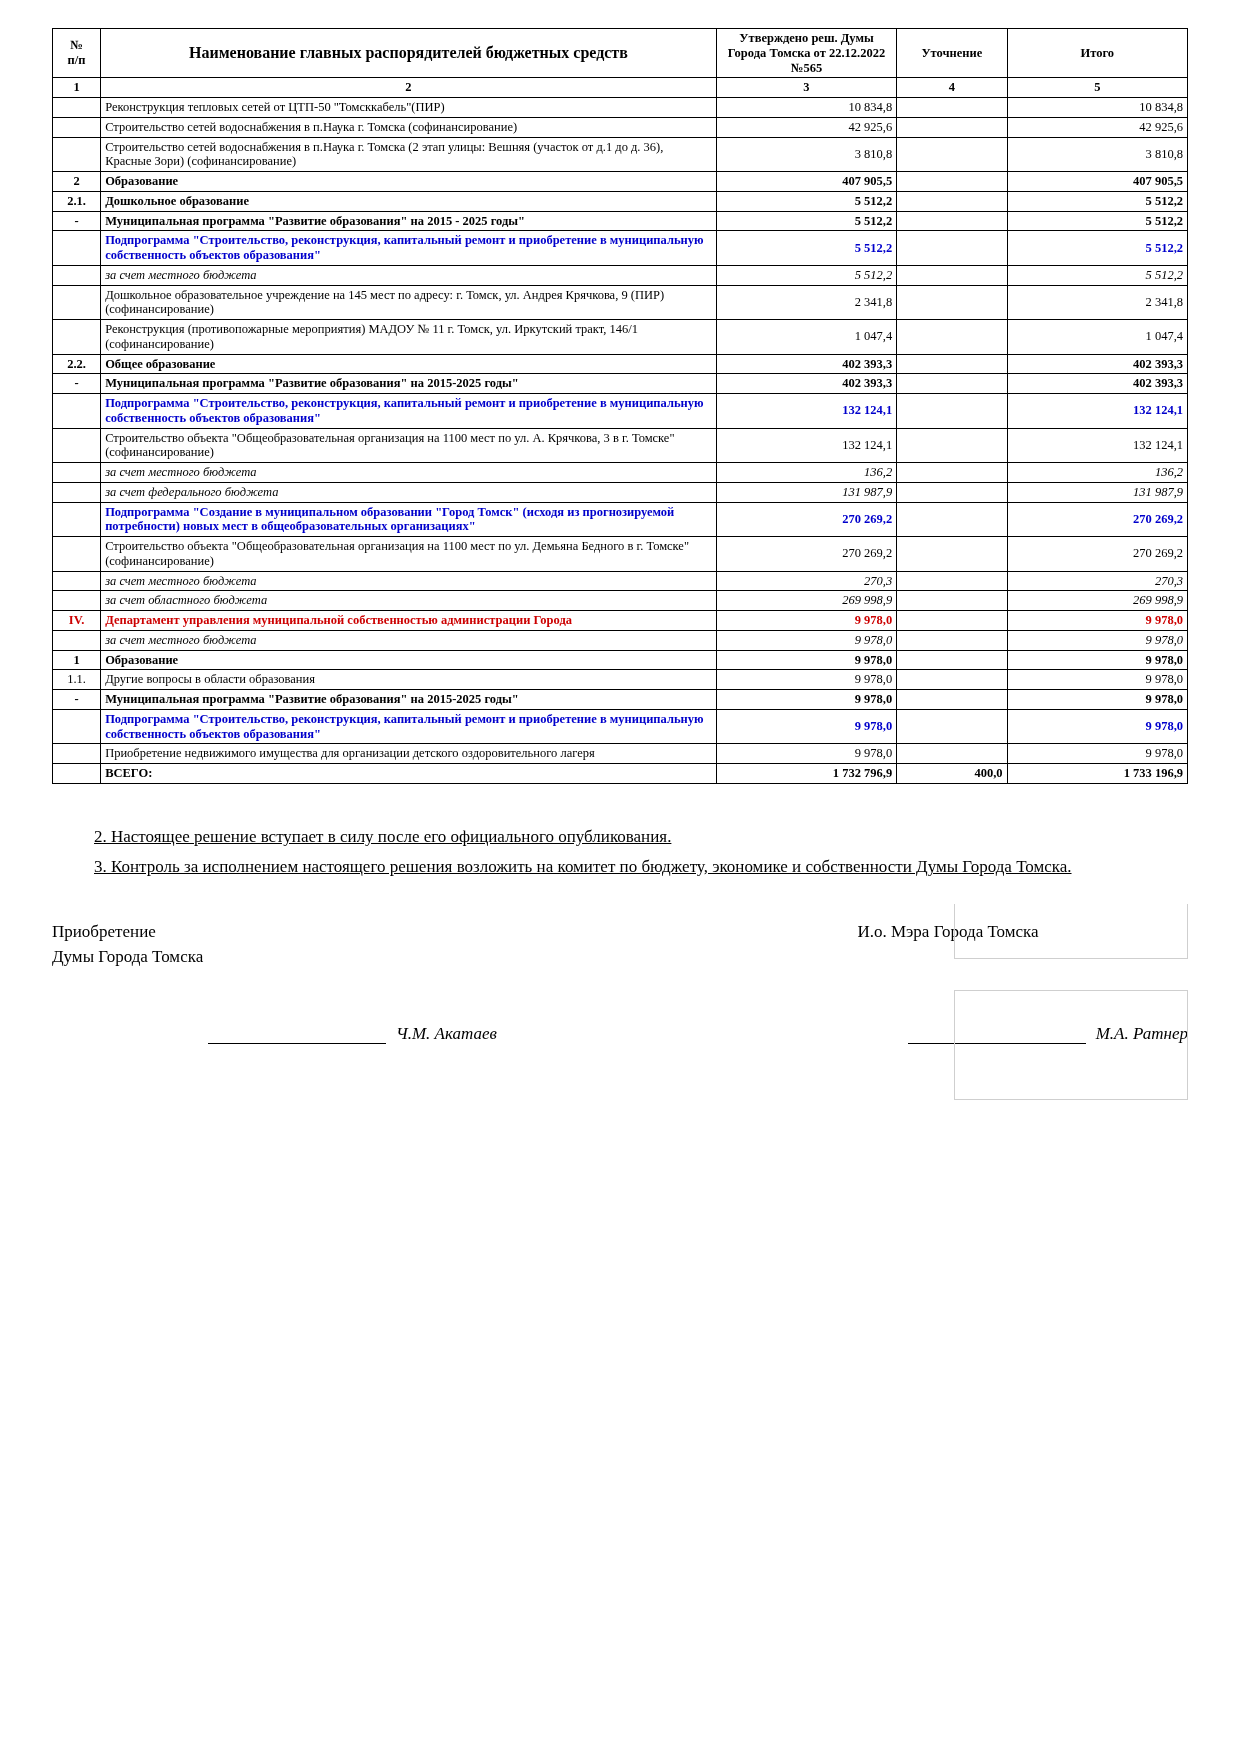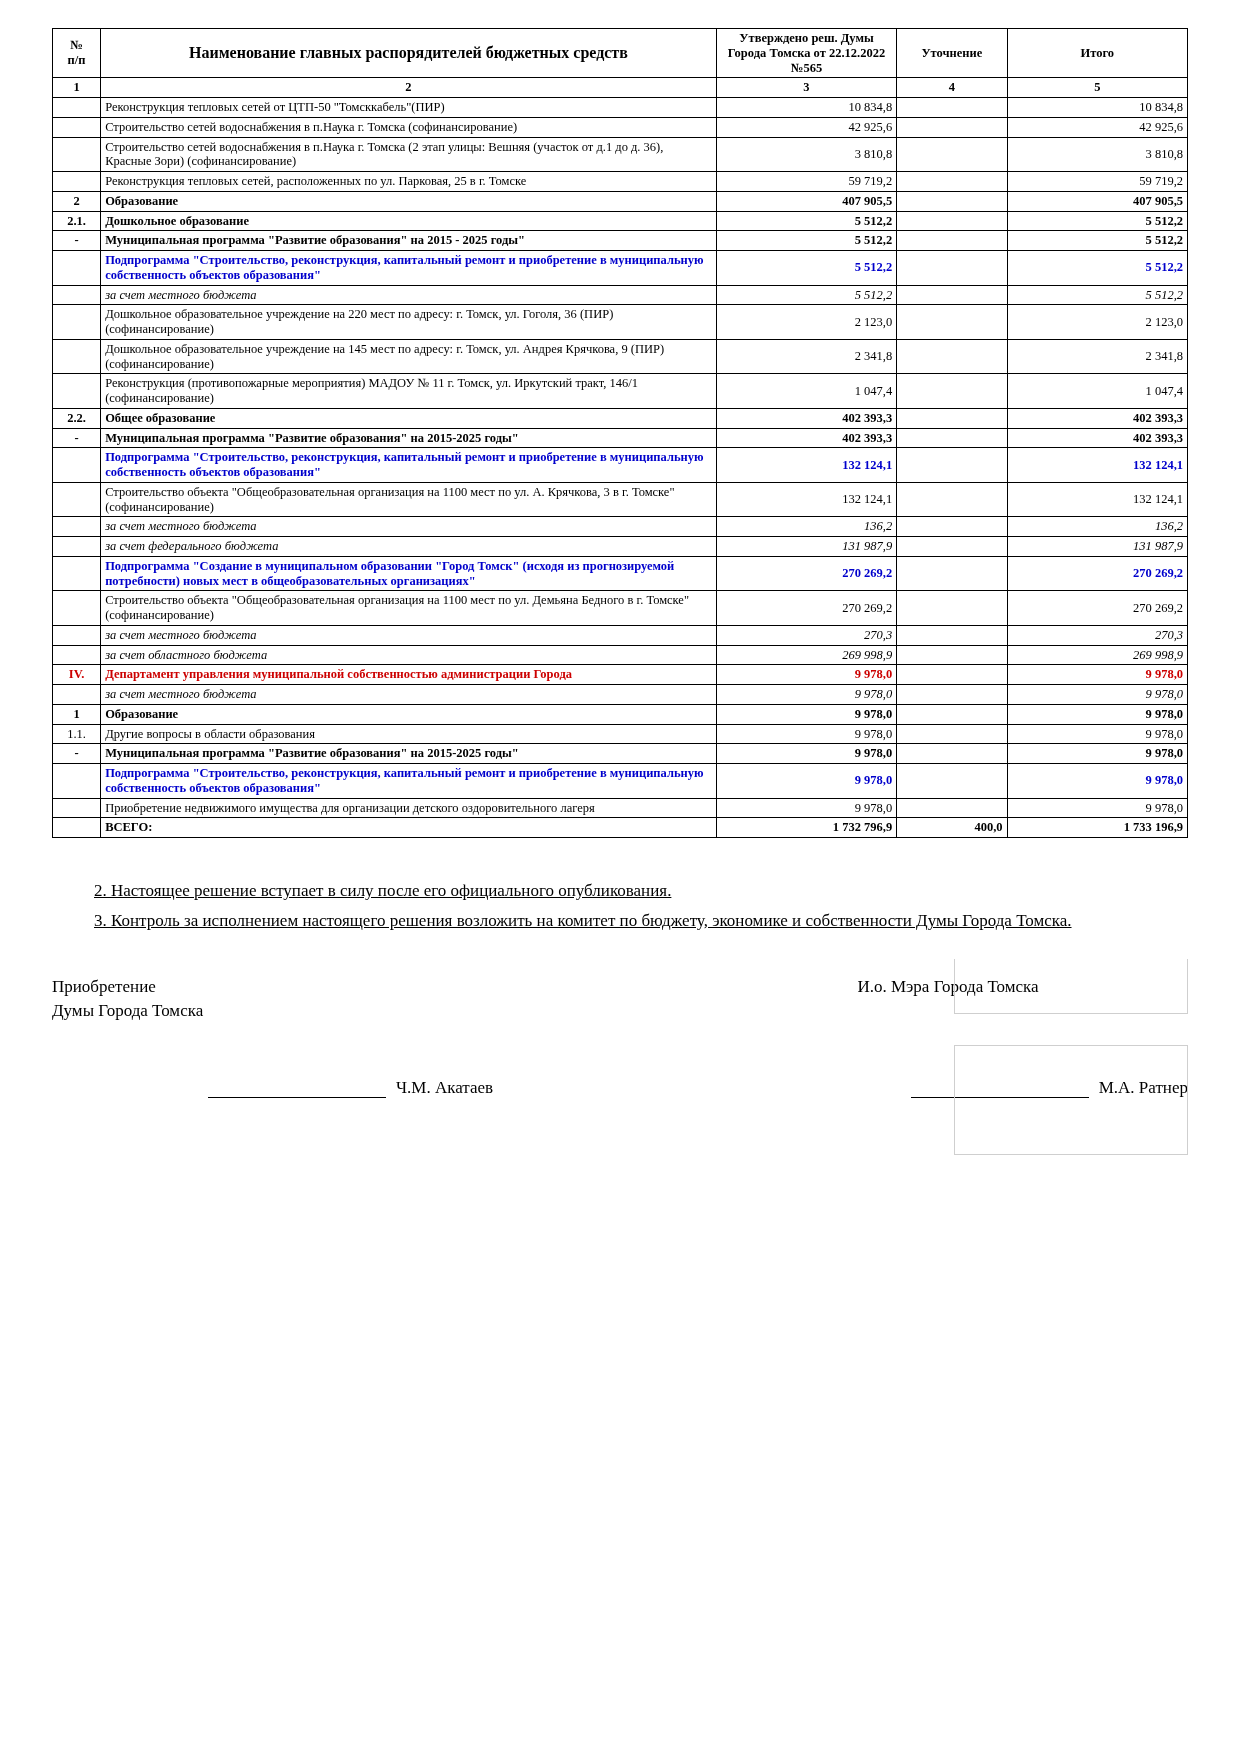--- a/index.html
+++ b/index.html
@@ -82,21 +82,21 @@
   }
   .sign-left { width: 560px; }
   .sign-right { width: 480px; text-align: center; }
   .sign-left div, .sign-right div { line-height: 1.45; }
   .sign-names {
     display: flex;
     justify-content: space-between;
     margin-top: 54px;
     font-size: 17px;
   }
-  .sign-names .item { white-space: nowrap; }
+  .sign-names .item { white-space: nowrap; font-style: italic; }
   .sign-names .line {
     display: inline-block;
     width: 178px;
     border-bottom: 1px solid #000;
     margin-right: 10px;
     vertical-align: bottom;
     height: 14px;
   }
   .stamp-box-1 {
     position: absolute;
@@ -163,27 +163,20 @@
           <td class="val ">42 925,6</td>
         </tr>
         <tr>
           <td class="num "></td>
           <td class="name ">Строительство сетей водоснабжения в п.Наука г. Томска (2 этап улицы: Вешняя (участок от д.1 до д. 36), Красные Зори) (софинансирование)</td>
           <td class="val ">3 810,8</td>
           <td class="val "></td>
           <td class="val ">3 810,8</td>
         </tr>
         <tr>
-          <td class="num "></td>
-          <td class="name ">Реконструкция тепловых сетей, расположенных по ул. Парковая, 25 в г. Томске</td>
-          <td class="val ">59 719,2</td>
-          <td class="val "></td>
-          <td class="val ">59 719,2</td>
-        </tr>
-        <tr>
           <td class="num b">2</td>
           <td class="name b">Образование</td>
           <td class="val b">407 905,5</td>
           <td class="val b"></td>
           <td class="val b">407 905,5</td>
         </tr>
         <tr>
           <td class="num b">2.1.</td>
           <td class="name b">Дошкольное образование</td>
           <td class="val b">5 512,2</td>
@@ -203,27 +196,20 @@
           <td class="val blue">5 512,2</td>
           <td class="val blue"></td>
           <td class="val blue">5 512,2</td>
         </tr>
         <tr>
           <td class="num i"></td>
           <td class="name i">за счет местного бюджета</td>
           <td class="val i">5 512,2</td>
           <td class="val i"></td>
           <td class="val i">5 512,2</td>
-        </tr>
-        <tr>
-          <td class="num "></td>
-          <td class="name ">Дошкольное образовательное учреждение на 220 мест по адресу: г. Томск, ул. Гоголя, 36 (ПИР) (софинансирование)</td>
-          <td class="val ">2 123,0</td>
-          <td class="val "></td>
-          <td class="val ">2 123,0</td>
         </tr>
         <tr>
           <td class="num "></td>
           <td class="name ">Дошкольное образовательное учреждение на 145 мест по адресу: г. Томск, ул. Андрея Крячкова, 9 (ПИР) (софинансирование)</td>
           <td class="val ">2 341,8</td>
           <td class="val "></td>
           <td class="val ">2 341,8</td>
         </tr>
         <tr>
           <td class="num "></td>

